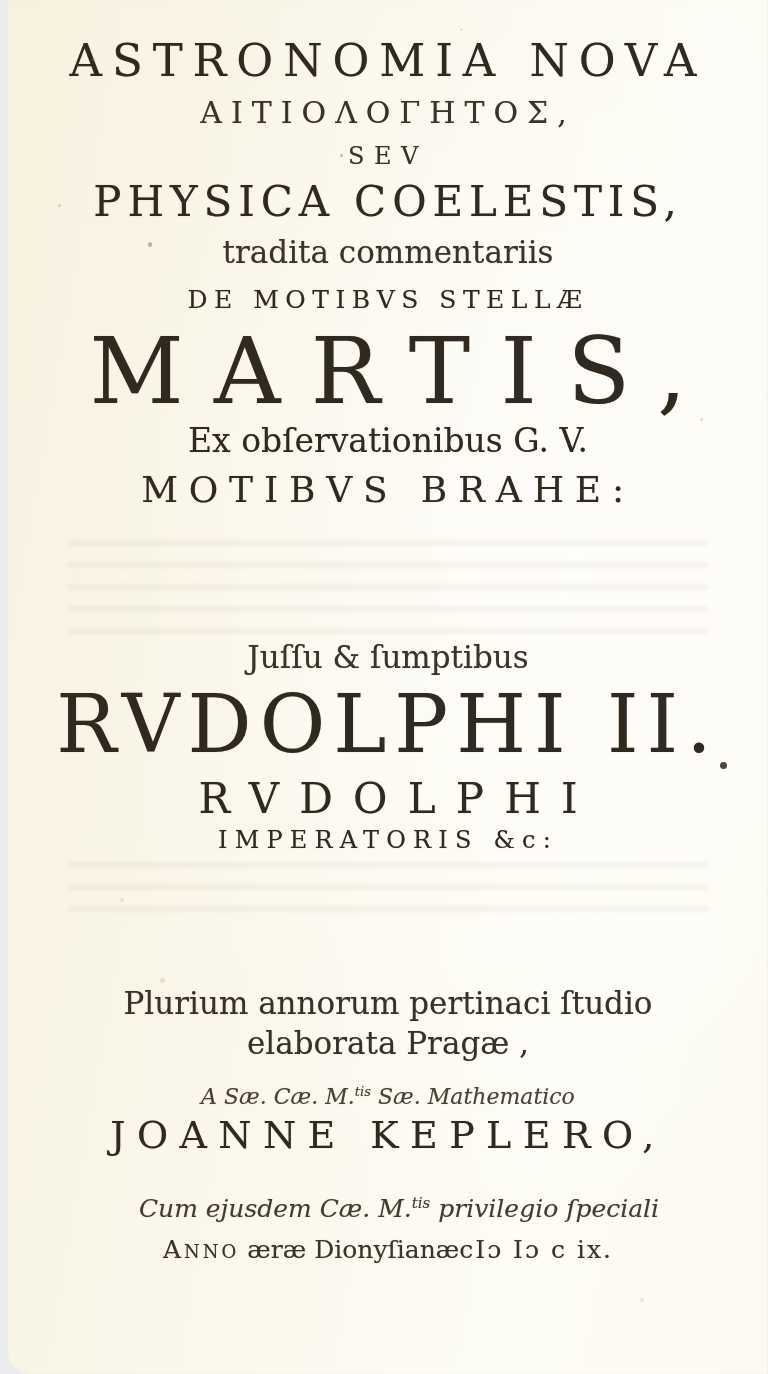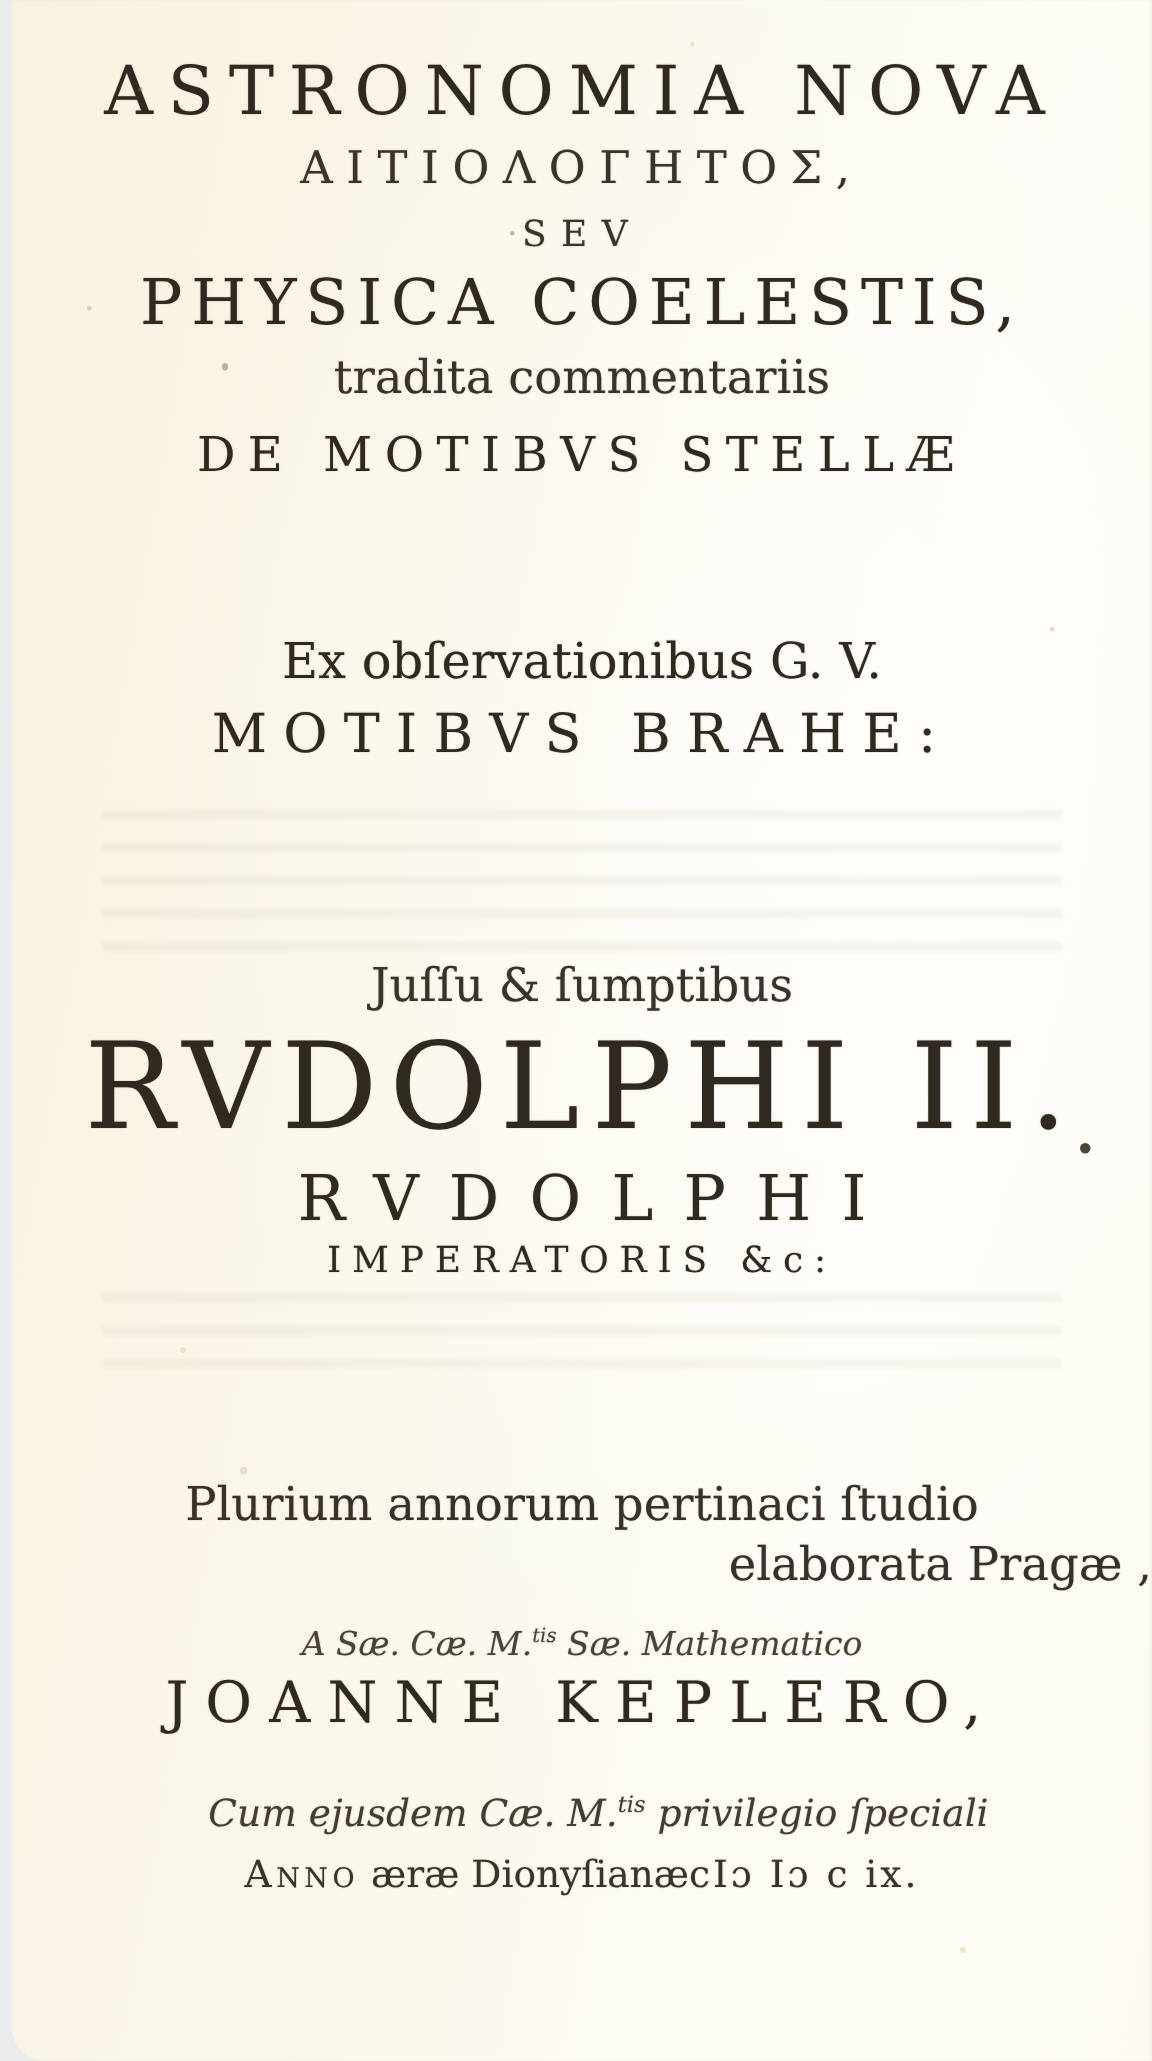--- a/index.html
+++ b/index.html
@@ -22,32 +22,32 @@
     text-align:center;white-space:nowrap;
     color:#2f2920;line-height:1;
     text-shadow:0 0 1px rgba(60,50,35,.35);
   }
   
   .l-astronomia{top:38px;font-size:45px;letter-spacing:.22em;}
   .l-greek{top:98px;font-size:30px;letter-spacing:.30em;color:#3a332a;}
   .l-sev{top:144px;font-size:24px;letter-spacing:.40em;color:#3a332a;}
   .l-physica{top:181px;font-size:42px;letter-spacing:.14em;}
   .l-tradita{top:237px;font-size:31px;color:#3a332a;}
-  .l-motibvs{top:287px;font-size:32px;letter-spacing:.26em;}
+  .l-motibvs{top:287px;font-size:25px;letter-spacing:.26em;}
   .l-martis{top:326px;font-size:92px;letter-spacing:.33em;text-indent:.33em;}
   .l-exobs{top:424px;font-size:33px;}
   .l-tychonis{top:472px;font-size:36px;letter-spacing:.30em;}
   
   .l-jussu{top:642px;font-size:31px;color:#3a332a;}
   .l-rvdolphi{top:685px;font-size:80px;letter-spacing:.10em;}
   .l-romanorvm{top:778px;font-size:42px;letter-spacing:.48em;text-indent:.48em;}
   .l-imperatoris{top:828px;font-size:24px;letter-spacing:.30em;}
   
   .l-plurium{top:988px;font-size:31px;color:#38312a;}
-  .l-elaborata{top:1028px;font-size:31px;color:#38312a;text-align:right;}
+  .l-elaborata{top:1028px;font-size:31px;color:#38312a;}
   .l-credit{top:1086px;font-size:22px;font-style:italic;color:#4a4236;}
   .l-joanne{top:1116px;font-size:38px;letter-spacing:.30em;}
   
   .l-privilege{top:1196px;font-size:25px;font-style:italic;color:#443c30;padding-left:22px;}
   .l-anno{top:1237px;font-size:25px;color:#3a332a;}
   .l-anno .smallcaps{font-variant:small-caps;letter-spacing:.12em;}
   .l-anno .numerals{letter-spacing:.08em;}
   sup{font-size:.6em;line-height:0;}
   
   .ghost{
@@ -76,20 +76,21 @@
 
   <div class="ghost ghost-a"></div>
   <div class="ghost ghost-b"></div>
 
   <div class="line l-astronomia">ASTRONOMIA NOVA</div>
   <div class="line l-greek">ΑΙΤΙΟΛΟΓΗΤΟΣ,</div>
   <div class="line l-sev">SEV</div>
   <div class="line l-physica">PHYSICA COELESTIS,</div>
   <div class="line l-tradita">tradita commentariis</div>
   <div class="line l-motibvs">DE MOTIBVS STELLÆ</div>
+  <div class="line l-martis">MARTIS,</div>
   <div class="line l-exobs">Ex obſervationibus G. V.</div>
   <div class="line l-tychonis">MOTIBVS BRAHE:</div>
 
   <div class="line l-jussu">Juſſu &amp; ſumptibus</div>
   <div class="line l-rvdolphi">RVDOLPHI II.</div>
   <div class="line l-romanorvm">RVDOLPHI</div>
   <div class="line l-plurium">Plurium annorum pertinaci ſtudio</div>
 
   <div class="line l-imperatoris">IMPERATORIS &amp;c:</div>
   <div class="line l-elaborata">elaborata Pragæ ,</div>

